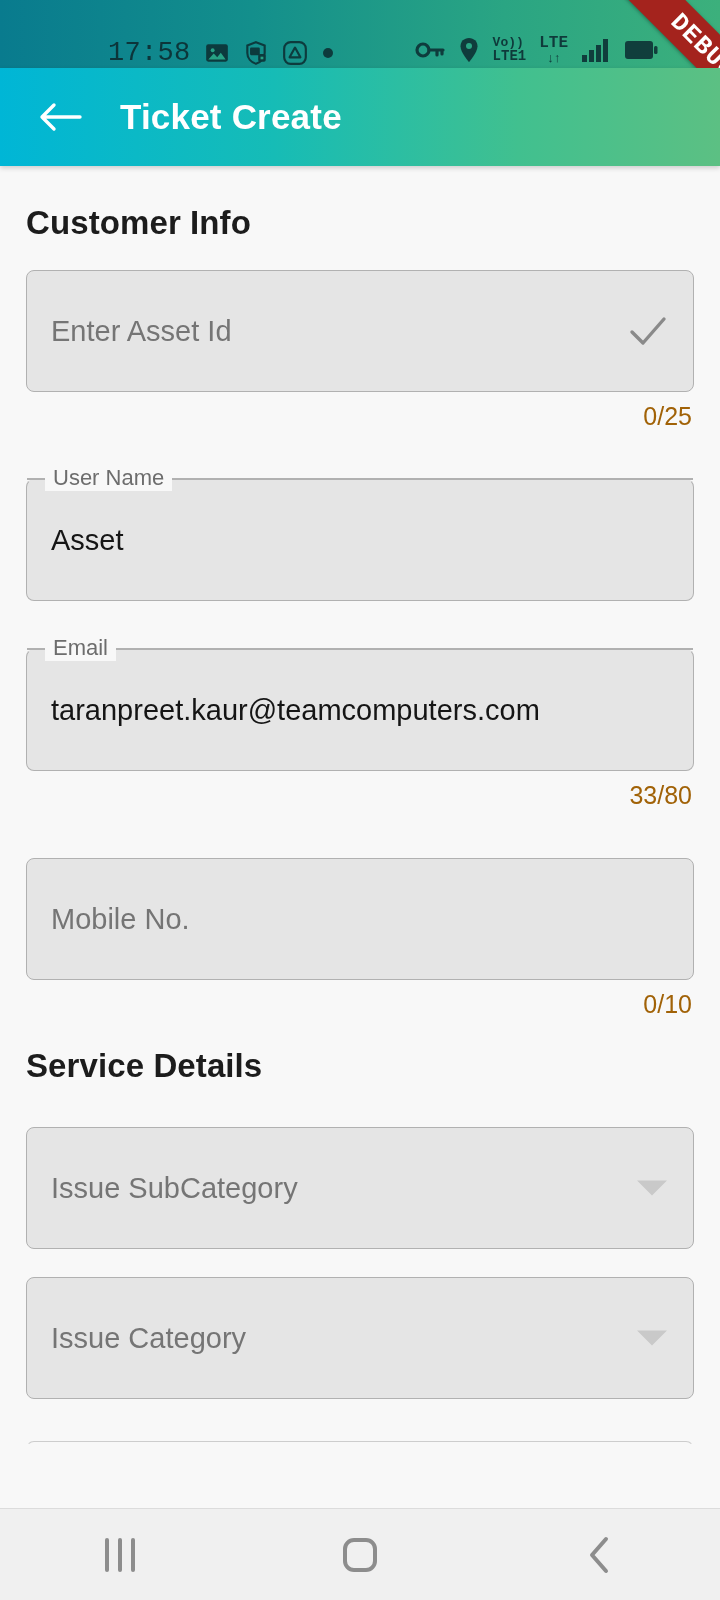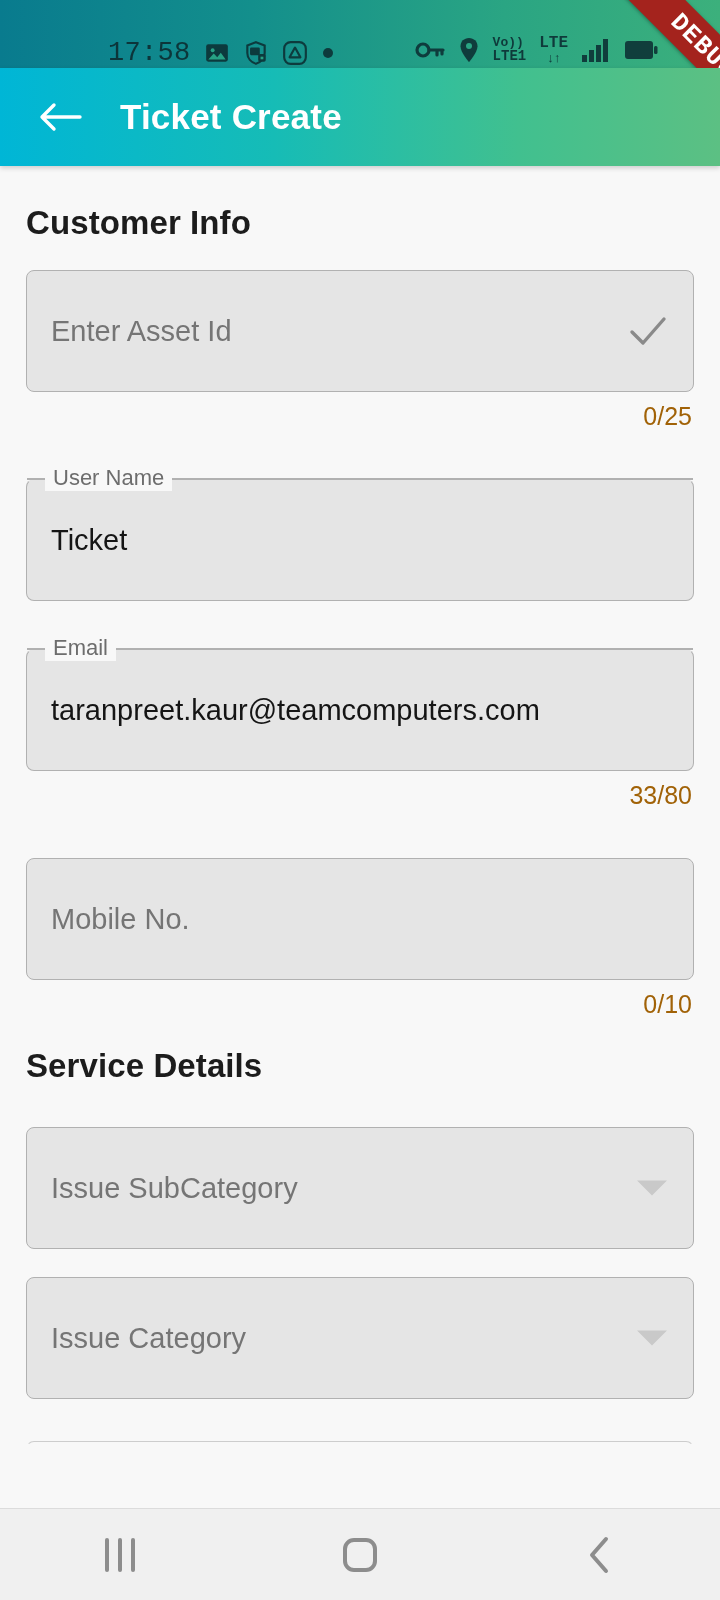--- a/index.html
+++ b/index.html
@@ -280,21 +280,21 @@
       <div class="counter">0/25</div>
     </div>
 
     <div class="field-wrap">
       <div class="field notched">
         <div class="notch-row">
           <div class="notch-left"></div>
           <div class="notch-label">User Name</div>
           <div class="notch-right"></div>
         </div>
-        <span class="value">Ticket</span>
+        <span class="value">Asset</span>
       </div>
     </div>
 
     <div class="field-wrap">
       <div class="field notched">
         <div class="notch-row">
           <div class="notch-left"></div>
           <div class="notch-label">Email</div>
           <div class="notch-right"></div>
         </div>

